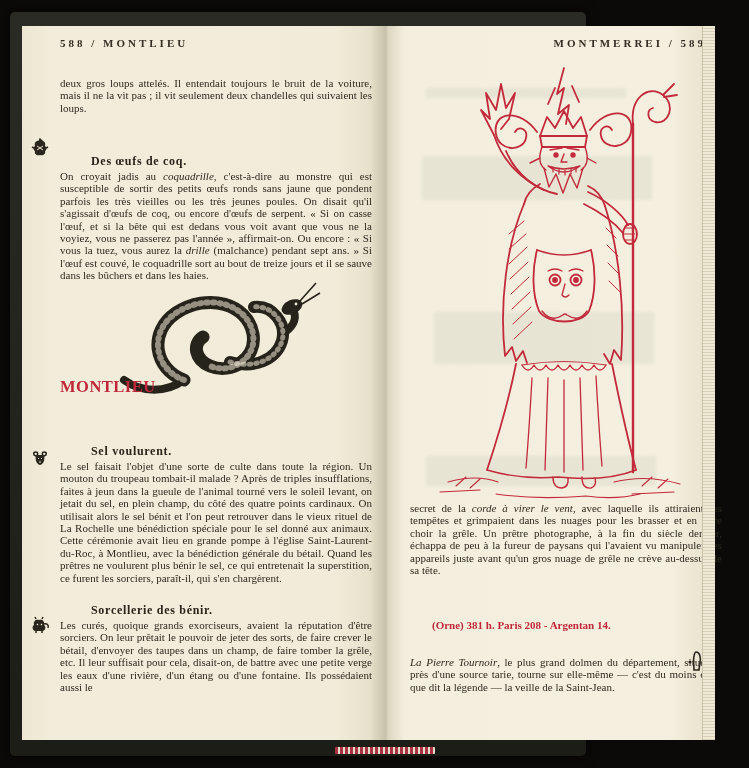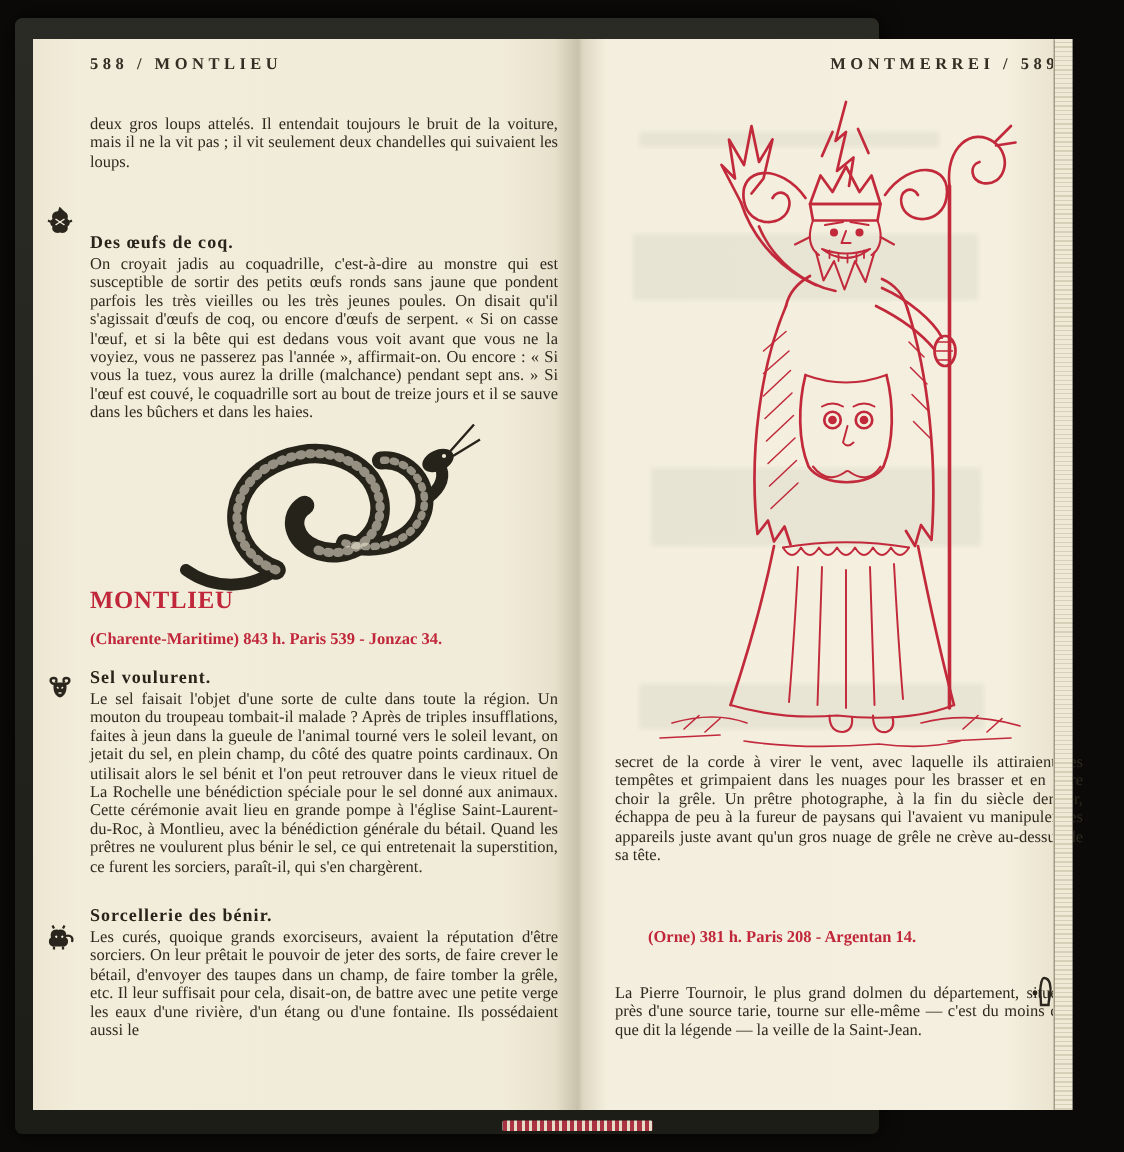--- a/index.html
+++ b/index.html
@@ -21,24 +21,24 @@
      background:repeating-linear-gradient(180deg,#efe9d6 0 2px,#d7d0b8 2px 3px);
      border-left:1px solid #c9c2a8; }
   .gutter { position:absolute; left:348px; top:0; width:32px; height:714px; pointer-events:none;
      background:linear-gradient(90deg,rgba(60,50,30,0) 0%, rgba(60,50,30,.16) 48%, rgba(60,50,30,.05) 58%, rgba(60,50,30,0) 100%); }
   .bottom-stripes { position:absolute; left:325px; top:735px; width:100px; height:7px;
      background:repeating-linear-gradient(90deg,#a93243 0 3px,#e6dcc8 3px 5px);
      border-radius:1px; }
 
   .runhead { font-size:11px; font-weight:700; letter-spacing:3px; color:#332e23; white-space:nowrap; }
   .body-text { font-size:11px; line-height:12.4px; color:#2e2a1f; text-align:justify; }
-  .sec-head { font-size:12px; font-weight:700; letter-spacing:.7px; color:#29241a; }
+  .sec-head { font-size:12px; font-weight:700; letter-spacing:.7px; color:#29241a;margin-left:31px; }
   .place-head { font-size:16.5px; font-weight:700; letter-spacing:.5px; color:#c0273a; }
   .place-info { font-size:11px; font-weight:700; color:#c0273a; }
-  .it { }
+  .it { font-style:italic; }
   .ghost { position:absolute; background:rgba(125,150,125,.10); filter:blur(1.5px); border-radius:2px; }
   .micon { color:#29251c; }
   svg { display:block; }
 </style>
 </head>
 <body>
 
 <div class="photo">
   <div class="book">
     <div class="pages">
@@ -69,22 +69,21 @@
             <g fill="none" stroke="rgba(240,235,215,.55)" stroke-linecap="round">
               <path d="M70 106 C40 95 34 58 62 39 C94 18 134 30 139 60 C143 84 118 101 96 92" stroke-width="6" stroke-dasharray="1.5 5"></path>
               <path d="M116 88 C140 95 162 86 168 67 C173 49 158 31 140 33" stroke-width="5" stroke-dasharray="1.5 5"></path>
             </g>
             <ellipse cx="178" cy="33" rx="11" ry="7" fill="#26231b" transform="rotate(-24 178 33)"></ellipse>
             <circle cx="182" cy="30" r="1.4" fill="#efe9d6"></circle>
             <path d="M186 27 L202 9 M188 30 L206 19" stroke="#26231b" stroke-width="1.6" fill="none"></path>
           </svg>
         </div>
 
-        <div class="abs place-head" style="left:38px; top:364px;">MONTLIEU</div>
-        <div class="abs place-info" style="left:38px; top:394px;">(Charente-Maritime) 843 h. Paris 539 - Jonzac 34.</div>
+        <div class="abs place-head" style="left:38px; top:351px;">MONTLIEU</div>
 
         <div class="abs micon" style="left:9px; top:424px;">
           <svg width="18" height="18" viewBox="0 0 18 18">
             <path d="M5 6 C2 5 2 2 5 2 C7 2 7 4 6 5 M13 6 C16 5 16 2 13 2 C11 2 11 4 12 5" stroke="#2a261d" stroke-width="1.6" fill="none"></path>
             <path d="M5 5 C4 9 5 14 9 15 C13 14 14 9 13 5 Z" fill="#2a261d"></path>
             <path d="M7 8 L8 9 M11 8 L10 9 M8 12 L10 12" stroke="#efe9d6" stroke-width="1"></path>
           </svg>
         </div>
         <div class="abs sec-head" style="left:38px; top:418px;">Sel voulurent.</div>
         <div class="abs body-text" style="left:38px; top:434px; width:312px;"><span>Le sel faisait l'objet d'une sorte de culte dans toute la région. Un mouton du troupeau tombait-il malade ? Après de triples insufflations, faites à jeun dans la gueule de l'animal tourné vers le soleil levant, on jetait du sel, en plein champ, du côté des quatre points cardinaux. On utilisait alors le sel bénit et l'on peut retrouver dans le vieux rituel de La Rochelle une bénédiction spéciale pour le sel donné aux animaux. Cette cérémonie avait lieu en grande pompe à l'église Saint-Laurent-du-Roc, à Montlieu, avec la bénédiction générale du bétail. Quand les prêtres ne voulurent plus bénir le sel, ce qui entretenait la superstition, ce furent les sorciers, paraît-il, qui s'en chargèrent.</span></div>

